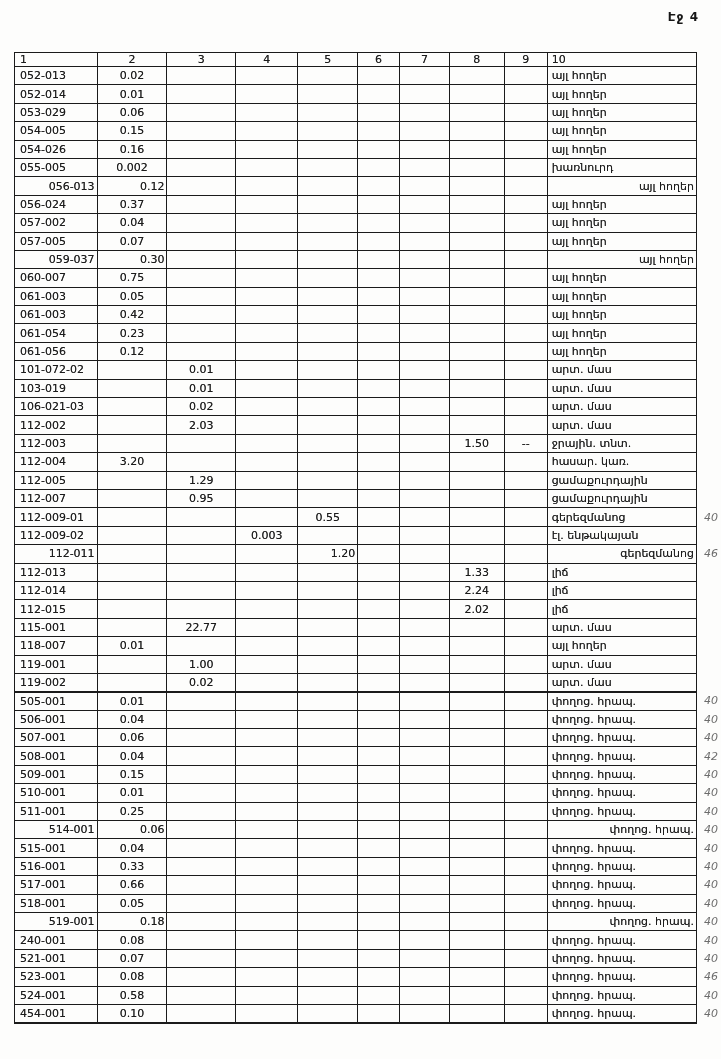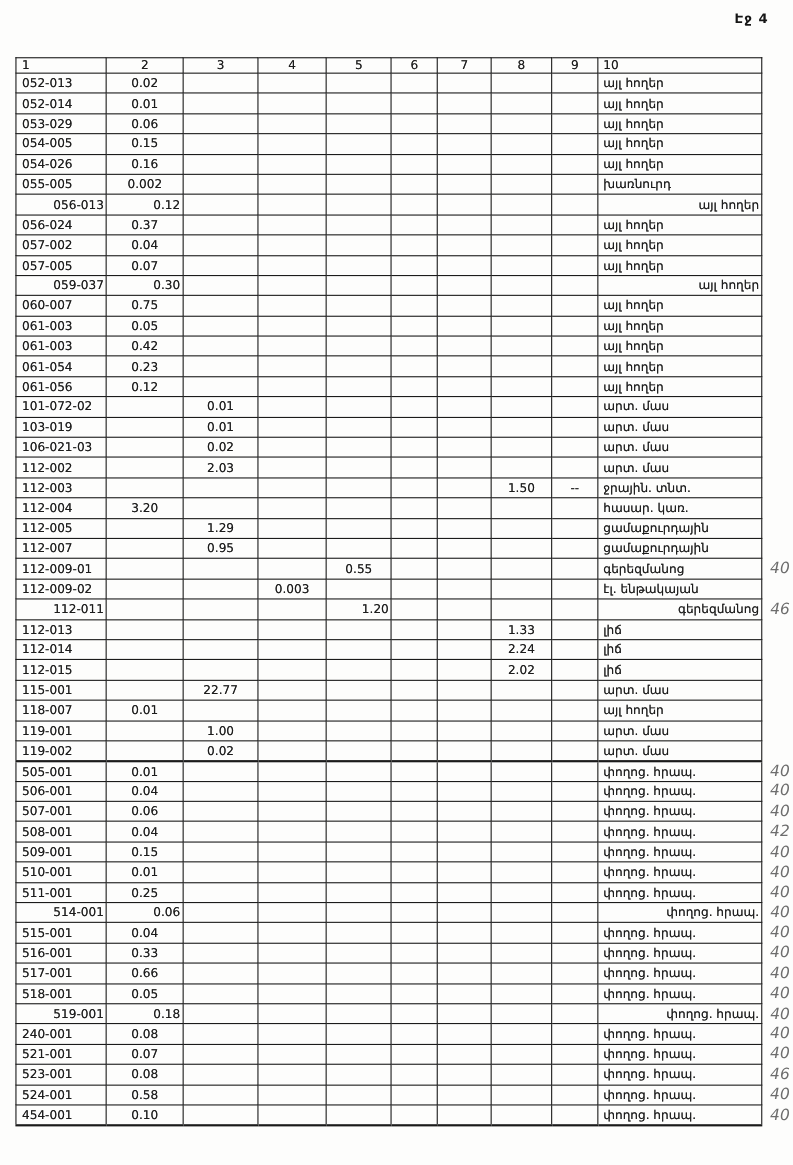--- a/index.html
+++ b/index.html
@@ -53,21 +53,21 @@
   .sheet-table .c10 { border-right-width: 2.5px; text-align: left; padding-left: 4px; }
   .sheet-table .c2, .sheet-table .c3, .sheet-table .c4, .sheet-table .c5,
   .sheet-table .c6, .sheet-table .c7, .sheet-table .c8, .sheet-table .c9 {
     text-align: center;
   }
   .sheet-table tr.bold td { font-weight: normal; text-align: right; }
   .sheet-table tr.thick-top td.bordered { border-top-width: 2.5px; }
   .margin-cell {
     border: none !important;
     background: transparent;
-    font-size: 14px;
+    font-size: 11px;
     color: #4a4a4a;
     opacity: 0.8;
     text-align: left;
     padding-left: 7px !important;
     font-style: italic;
     text-shadow: none !important;
   }
 </style>
 </head>
 <body>

